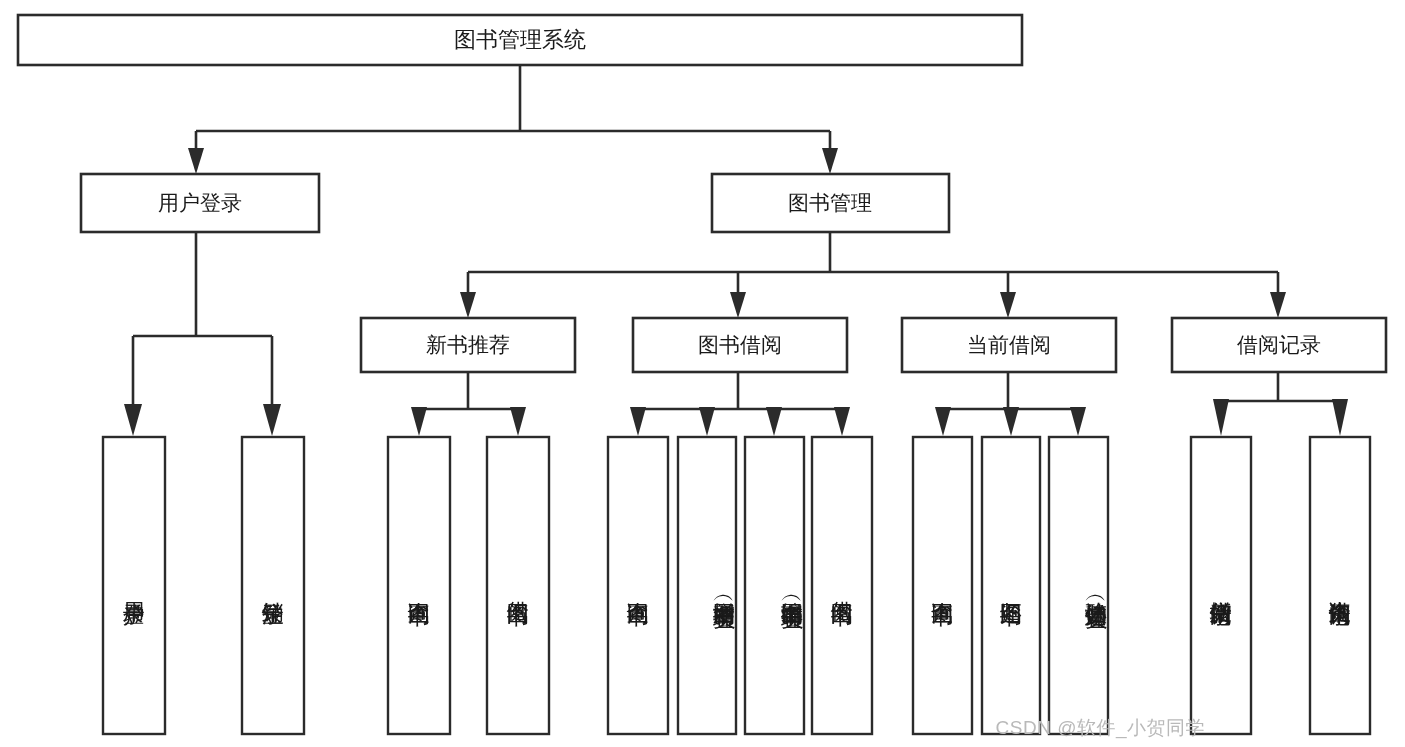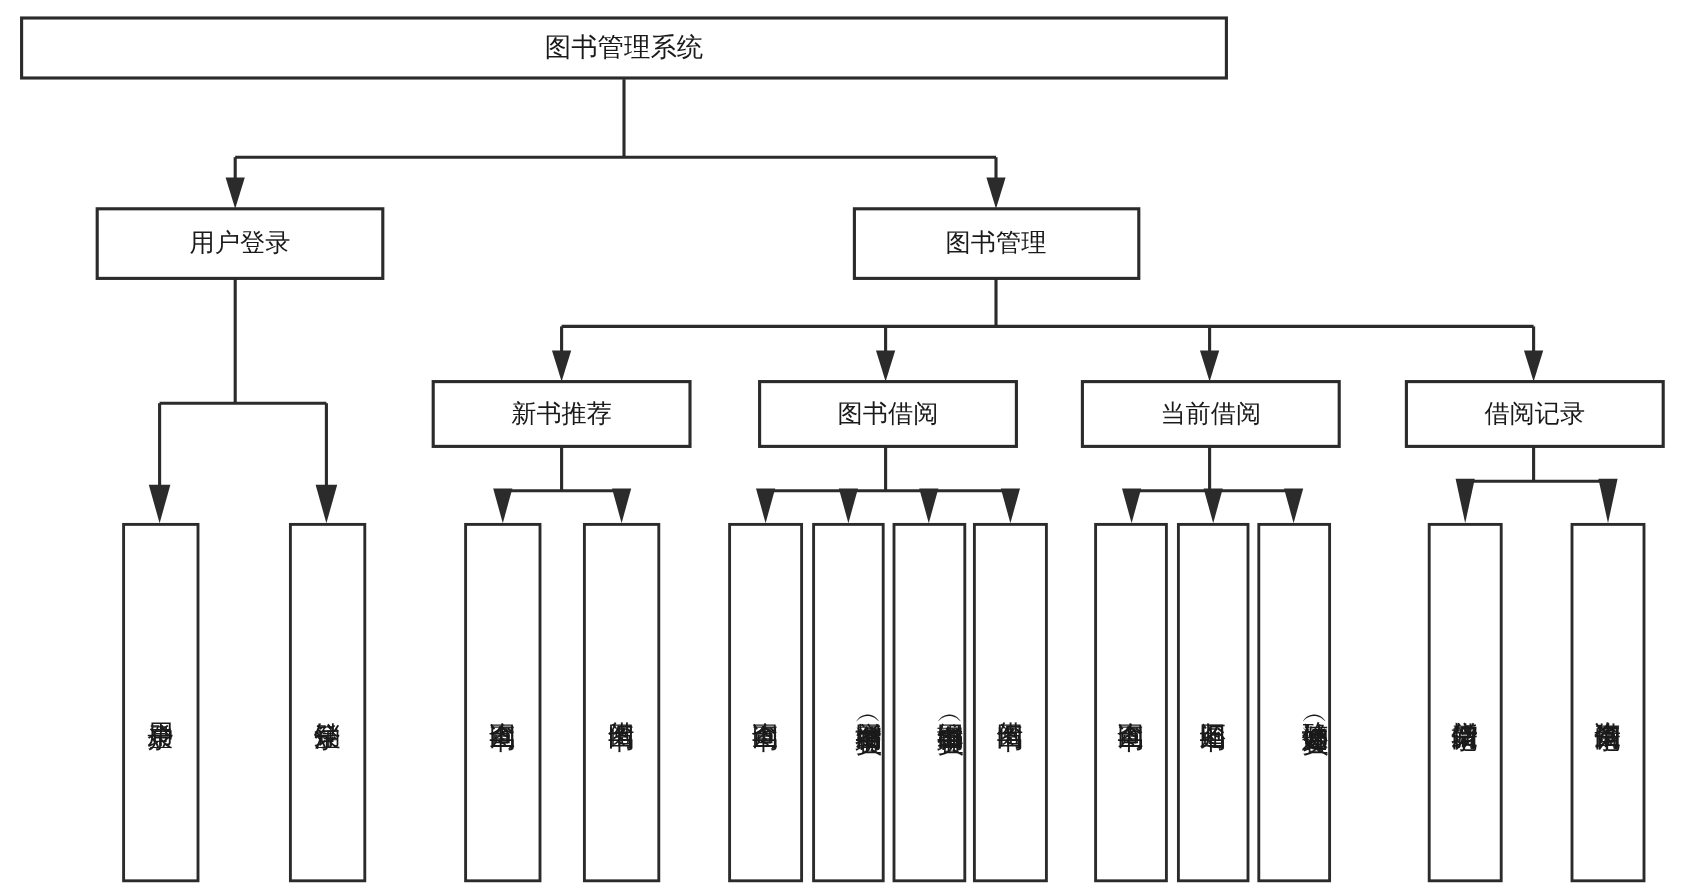--- a/index.html
+++ b/index.html
@@ -213,14 +213,15 @@
   <div class="vlabel" style="left:745px; top:437px; width:59px; height:297px; align-items:flex-start; padding-top:6px; box-sizing:border-box;">编辑图书（管理员）</div>
   <div class="vlabel" style="left:812px; top:437px; width:60px; height:297px;">借阅图书</div>
 
   <div class="vlabel" style="left:913px; top:437px; width:59px; height:297px;">查询图书</div>
   <div class="vlabel" style="left:982px; top:437px; width:58px; height:297px;">归还图书</div>
   <div class="vlabel" style="left:1049px; top:437px; width:59px; height:297px; align-items:flex-start; padding-top:6px; box-sizing:border-box;">确认归还（管理员）</div>
 
   <div class="vlabel" style="left:1191px; top:437px; width:60px; height:297px;">新增借阅记录</div>
   <div class="vlabel" style="left:1310px; top:437px; width:60px; height:297px;">查询借阅记录</div>
 
+  <div id="watermark">CSDN @软件_小贺同学</div>
 
 </div>
 
 </body></html>

